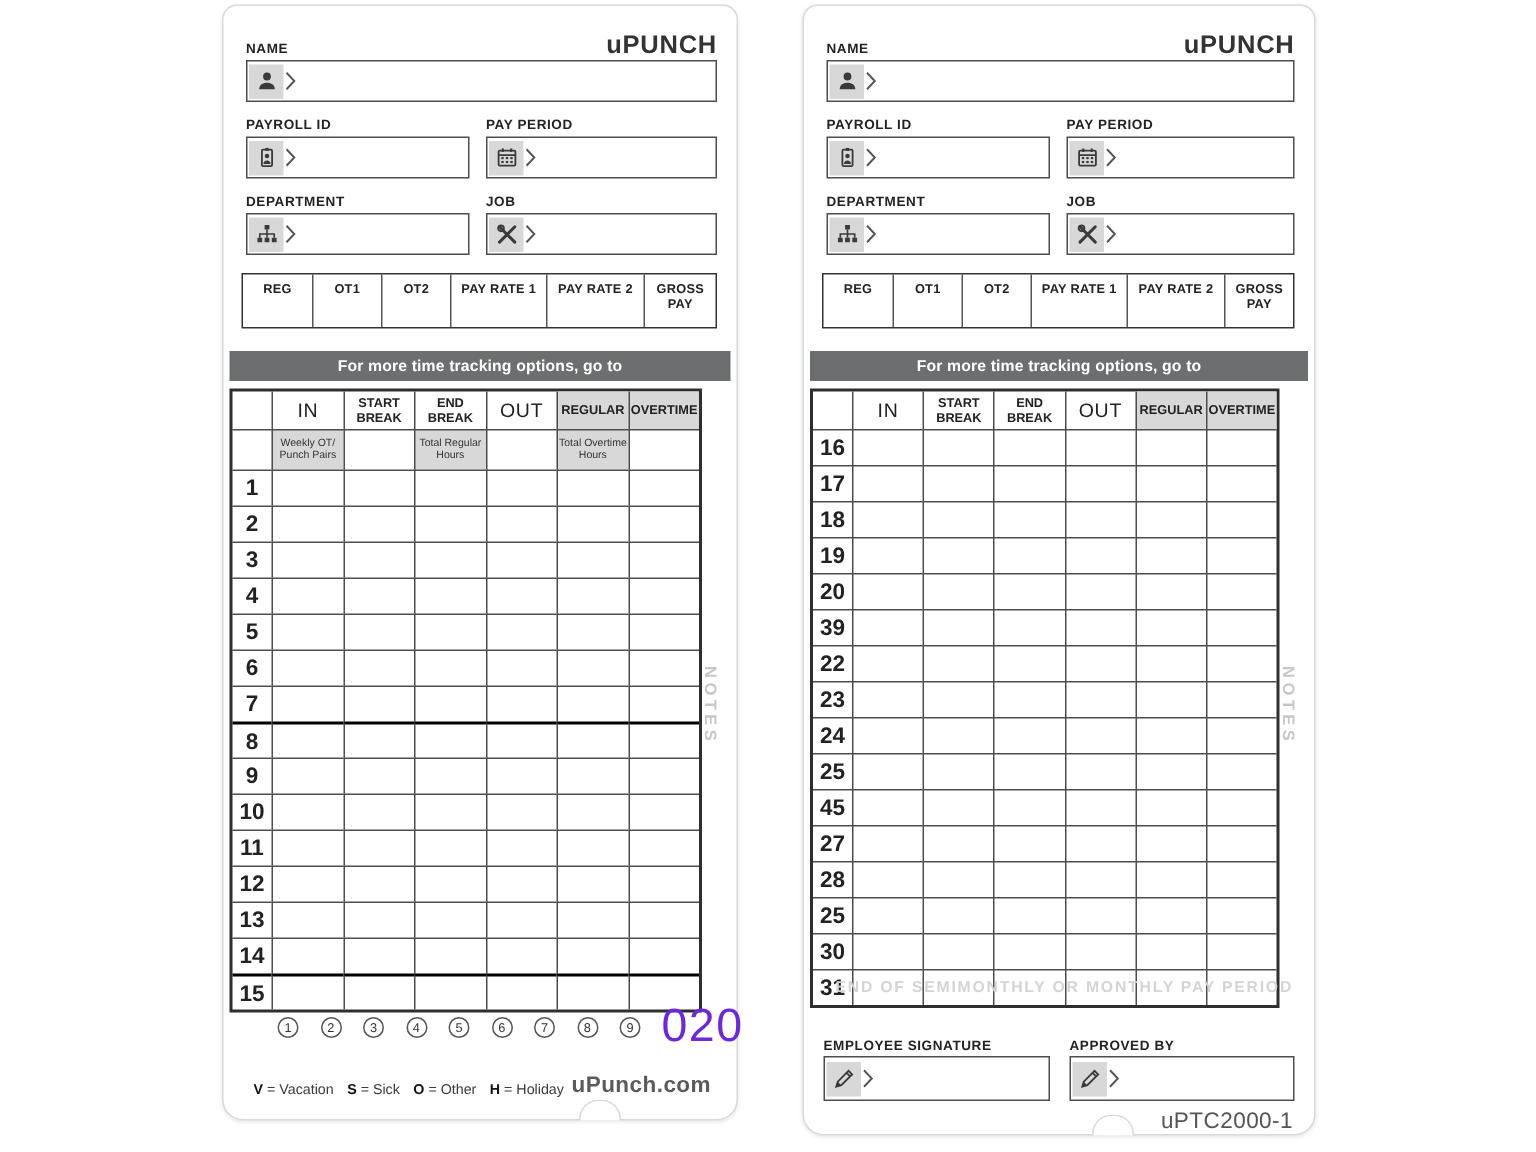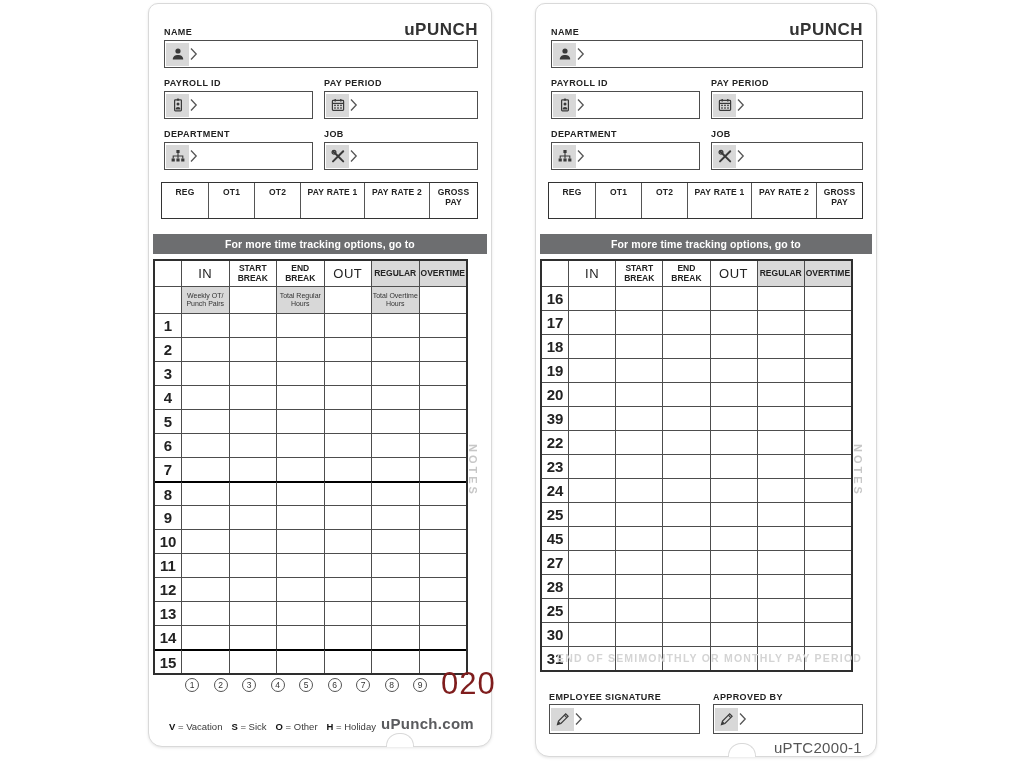--- a/index.html
+++ b/index.html
@@ -56,21 +56,21 @@
   .wm.long { font-size:10.5px; letter-spacing:1.2px; }
 
   .notes { position:absolute; writing-mode:vertical-rl; font-size:11px;
            letter-spacing:3px; color:#c7c7c7; font-weight:600; }
 
   .punchrow { position:absolute; display:flex; gap:14.5px; }
   .pcirc { width:14px; height:14px; border:1px solid #555; border-radius:50%;
            font-size:8.5px; display:flex; align-items:center; justify-content:center;
            color:#333; box-sizing:border-box; }
 
-  .cardnum { position:absolute; font-size:31px; color:#7f1d1d; letter-spacing:1px; }
+  .cardnum { position:absolute; font-size:31px; color:#6d28d9; letter-spacing:1px; }
 
   .legend { position:absolute; font-size:9.5px; color:#3a3a3a; }
   .legend span { margin-right:9px; }
   .legend b { font-weight:700; color:#111; }
 
   .website { position:absolute; font-size:15px; font-weight:700; color:#5a5b5e;
              letter-spacing:0.3px; }
   .model { position:absolute; font-size:15px; color:#555; letter-spacing:0.3px; }
 
   svg { display:block; }

